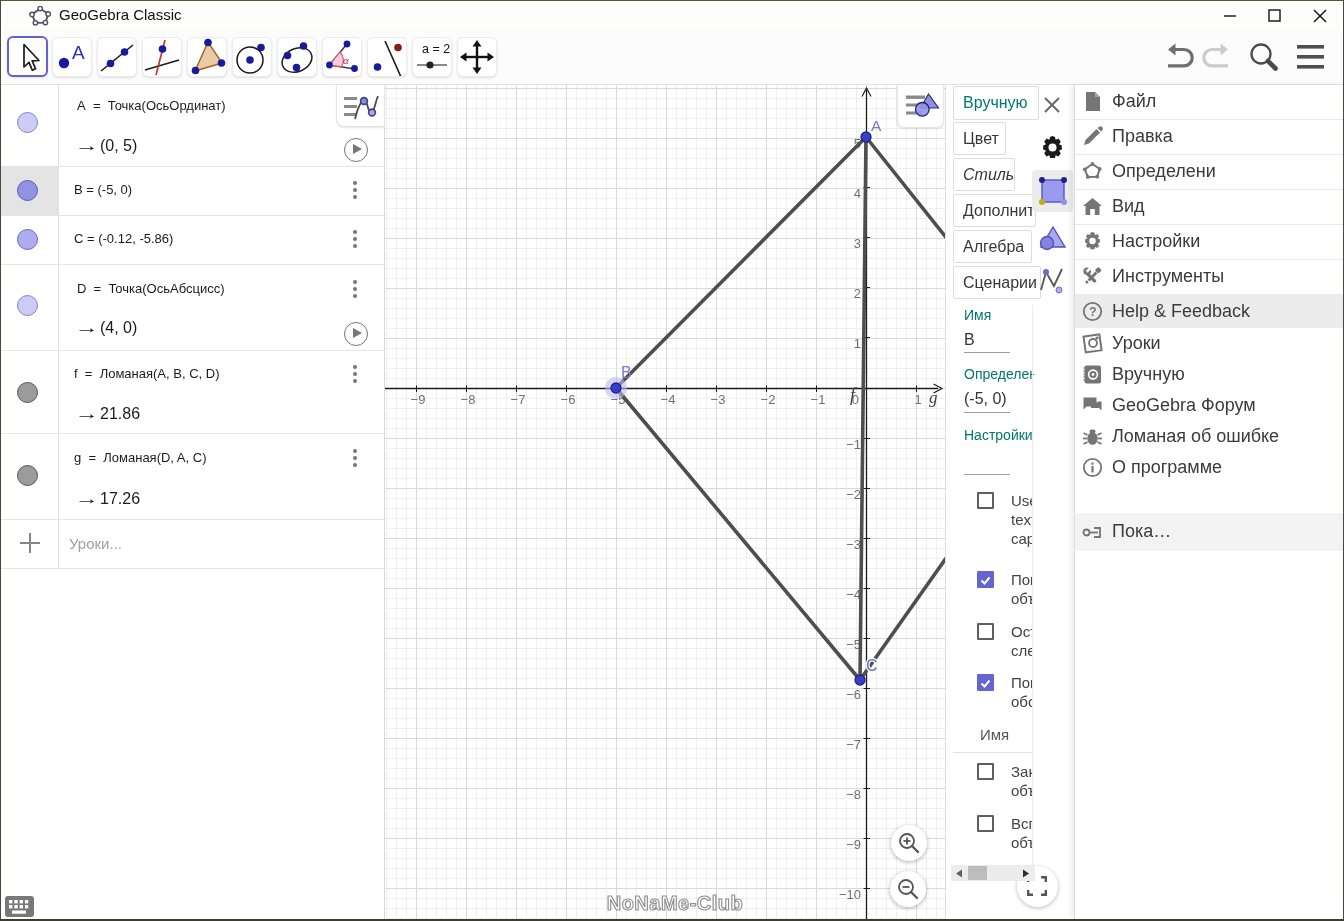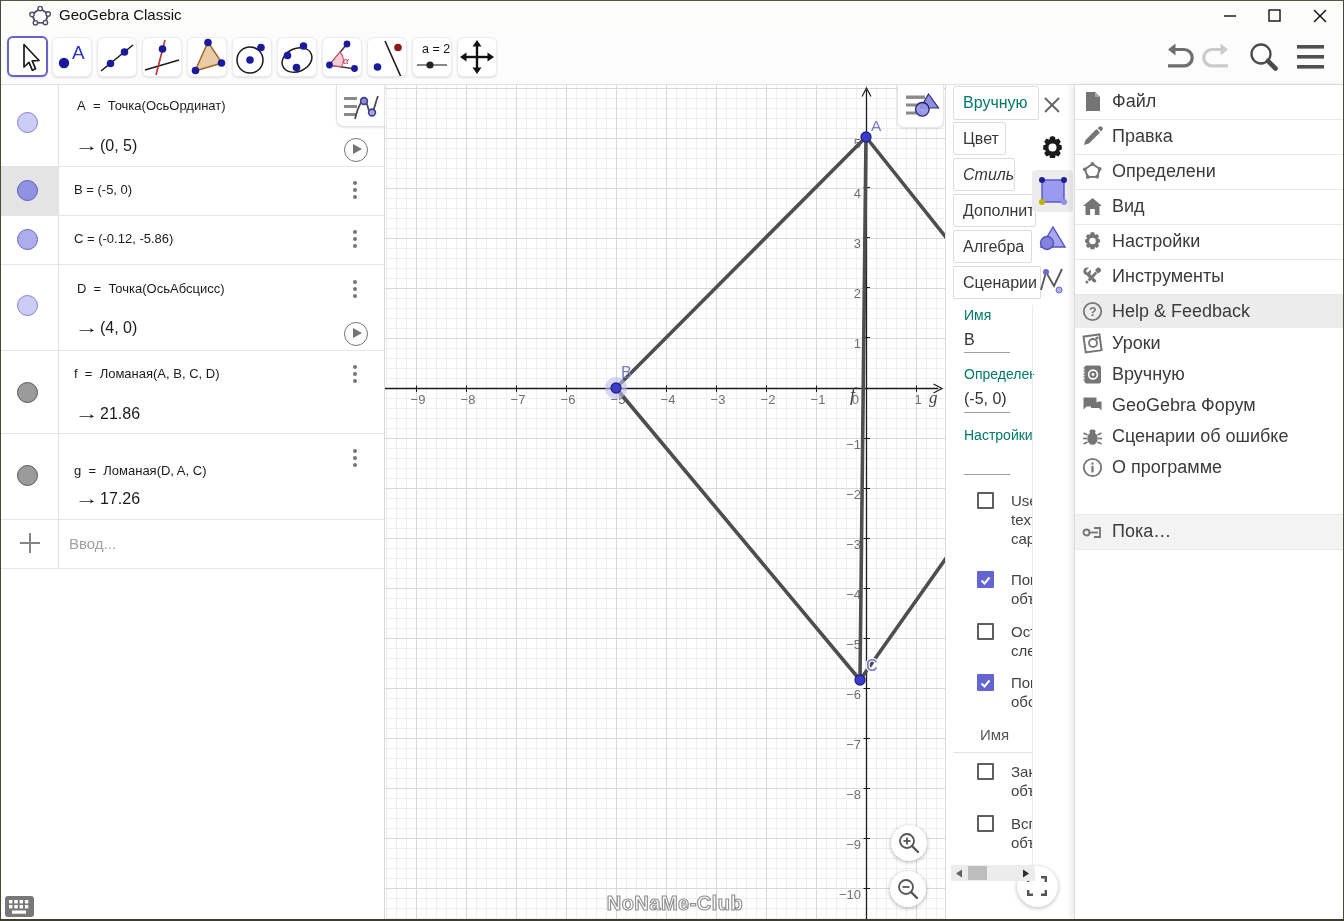--- a/index.html
+++ b/index.html
@@ -219,34 +219,34 @@
  <div class="atext" style="top:281px">f&nbsp; = &nbsp;Ломаная(A, B, C, D)</div>
  <div class="asub" style="top:320px"><span class="ar">→</span>21.86</div>
  <div class="dots3" style="top:280px">
       <i></i>
       <i></i>
       <i></i>
     </div>
 
  <div class="arow" style="top:348px;height:86px"></div>
  <div class="acirc" style="top:380px;background:#9b9b9b;border:1.6px solid #565656;"></div>
- <div class="atext" style="top:378px">g&nbsp; = &nbsp;Ломаная(D, A, C)</div>
+ <div class="atext" style="top:365px">g&nbsp; = &nbsp;Ломаная(D, A, C)</div>
  <div class="asub" style="top:405px"><span class="ar">→</span>17.26</div>
  <div class="dots3" style="top:364px">
       <i></i>
       <i></i>
       <i></i>
     </div>
 
  <div class="arow" style="top:434px;height:49px"></div>
  <svg class="abs" style="left:19px;top:447px" width="22" height="22" viewBox="0 0 22 22">
       <line x1="11" y1="1" x2="11" y2="21" stroke="#858585" stroke-width="2"></line>
       <line x1="1" y1="11" x2="21" y2="11" stroke="#858585" stroke-width="2"></line>
     </svg>
- <div class="abs" style="left:69px;top:450px;font-size:15px;color:#a0a0a0;">Ввод...</div>
+ <div class="abs" style="left:69px;top:450px;font-size:15px;color:#a0a0a0;">Уроки...</div>
 
  <div class="abs" style="left:336px;top:0px;width:47px;height:41px;background:#fff;border:1px solid #e4e4e4;border-top:none;border-radius:0 0 0 8px;box-shadow:0 1px 2px rgba(0,0,0,.10);"></div>
  <svg class="abs" style="left:340px;top:8px" width="44" height="30" viewBox="0 0 44 30">
   <rect x="4" y="4" width="13" height="3" fill="#8a8a8a"></rect>
   <rect x="4" y="12" width="13" height="3" fill="#8a8a8a"></rect>
   <rect x="4" y="20" width="13" height="3" fill="#8a8a8a"></rect>
   <path d="M15 26 C19 10 23 5 26 9 C28 12 28.5 20 31 20 C34 20 35 10 38 3" fill="none" stroke="#4a4a4a" stroke-width="1.8"></path>
   <circle cx="24" cy="8" r="3.4" fill="#8e8ed0" stroke="#3e3e96" stroke-width="1.6"></circle>
   <circle cx="32" cy="19.5" r="3.4" fill="#a8a8e0" stroke="#3e3e96" stroke-width="1.6"></circle>
  </svg>
@@ -587,21 +587,21 @@
         <rect x="7.5" y="3.5" width="6" height="4" rx="2"></rect>
         <g stroke="#757575" stroke-width="1.7">
           <line x1="5.5" y1="9" x2="1.5" y2="7"></line>
           <line x1="5.2" y1="12.5" x2="1" y2="12.5"></line>
           <line x1="5.5" y1="16" x2="1.5" y2="18"></line>
           <line x1="15.5" y1="9" x2="19.5" y2="7"></line>
           <line x1="15.8" y1="12.5" x2="20" y2="12.5"></line>
           <line x1="15.5" y1="16" x2="19.5" y2="18"></line>
         </g>
       </svg>
-  <div class="mt" style="top:5px">Сценарии об ошибке</div>
+  <div class="mt" style="top:5px">Ломаная об ошибке</div>
     </div>
  <div class="mrow" style="top:367px;height:31px">
   <svg class="mi" style="top:5px" viewBox="0 0 21 21">
         <circle cx="10.5" cy="10.5" r="8.7" fill="none" stroke="#757575" stroke-width="1.8"></circle>
         <rect x="9.4" y="9" width="2.2" height="6.5" fill="#757575"></rect>
         <rect x="9.4" y="5.5" width="2.2" height="2.2" fill="#757575"></rect>
       </svg>
   <div class="mt" style="top:5px">О программе</div>
     </div>
  <div class="msep" style="top:429px"></div>

